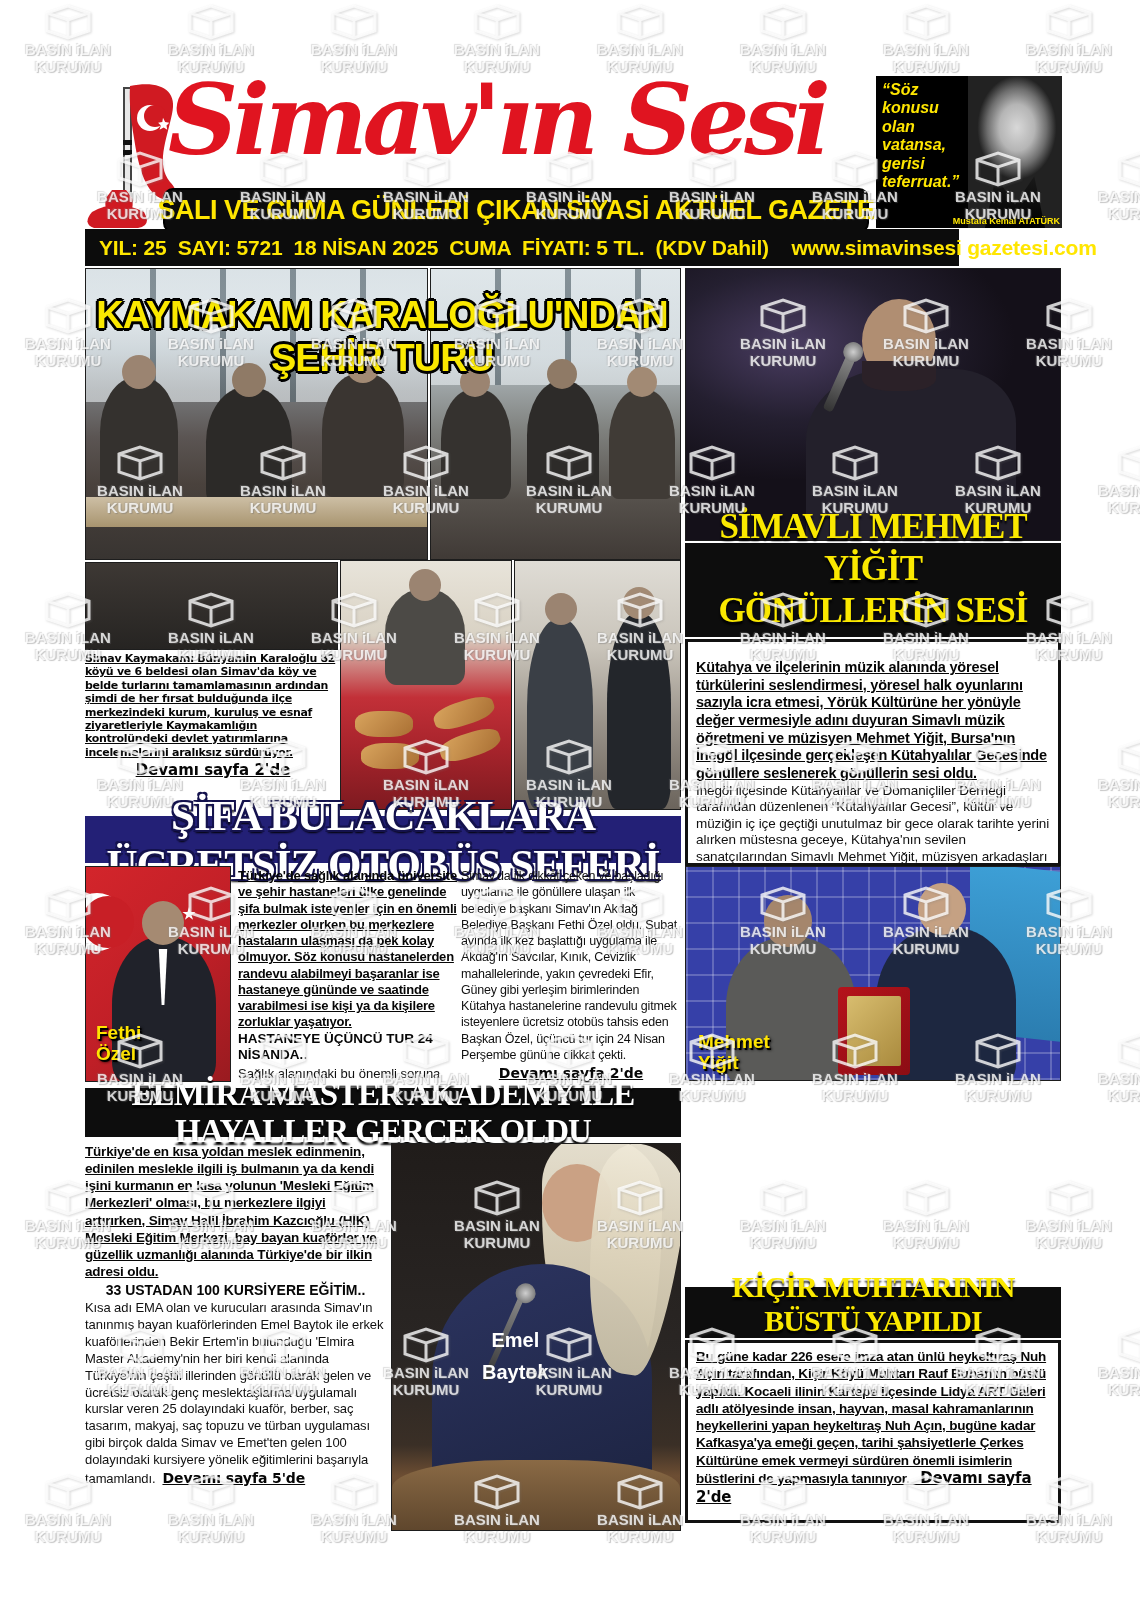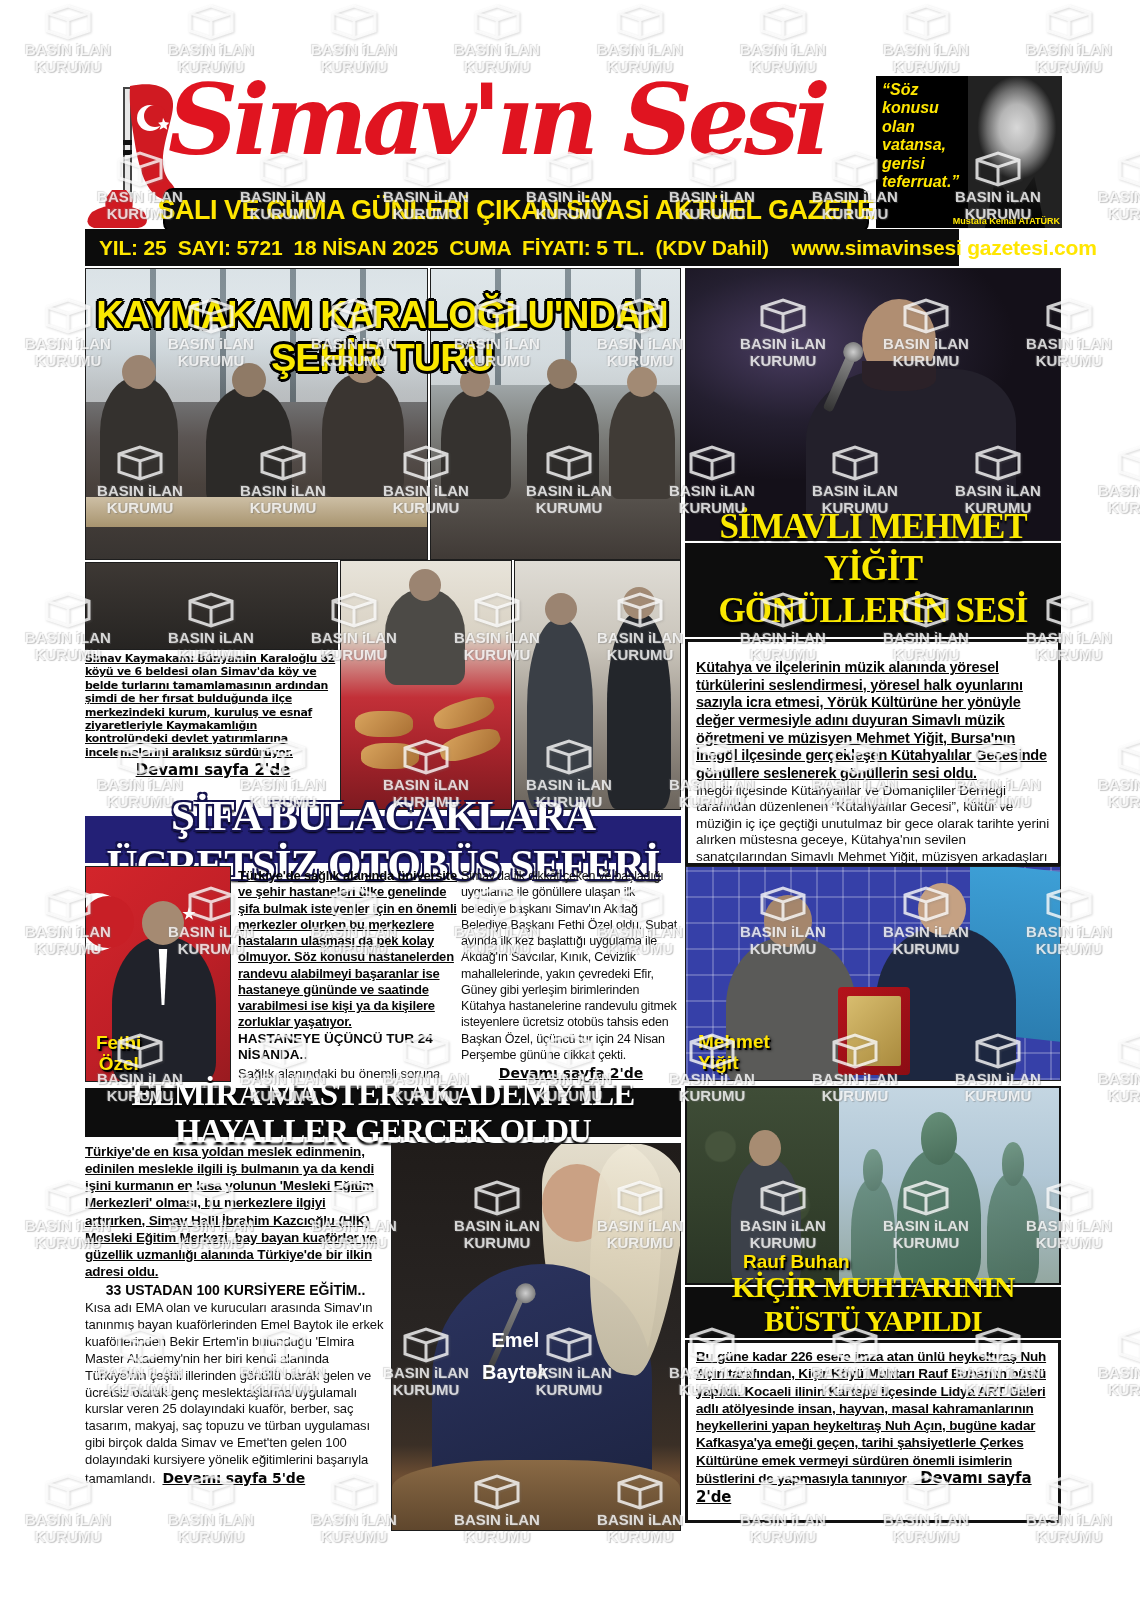--- a/index.html
+++ b/index.html
@@ -165,21 +165,21 @@
   <div class="abs bar-navy" style="left:85px;top:816px;width:596px;height:47px;">
     <div class="hl hl-white" style="font-size:43px;">ŞİFA BULACAKLARA ÜCRETSİZ OTOBÜS SEFERİ</div>
   </div>
 
   <div class="photo ph-fethi" style="left:85px;top:866px;width:146px;height:216px;">
     <div class="crescent" style="left:-18px;top:26px;"></div>
     <div class="abs" style="left:96px;top:40px;width:14px;height:14px;background:#fff;clip-path:polygon(50% 0,61% 35%,97% 35%,68% 57%,79% 91%,50% 70%,21% 91%,32% 57%,3% 35%,39% 35%);"></div>
     <div class="fig" style="left:26px;top:70px;width:104px;height:146px;background:#20222a;"></div>
     <div class="head" style="left:56px;top:34px;width:42px;height:44px;background:#a58a72;"></div>
     <div class="abs" style="left:70px;top:82px;width:14px;height:56px;background:#fff;clip-path:polygon(20% 0,80% 0,60% 100%,40% 100%);"></div>
-    <div class="label-y" style="left:10px;bottom:6px;text-align:center;">Fethi
+    <div class="label-y" style="left:10px;bottom:16px;">Fethi
 Özel</div>
   </div>
 
   <div class="abs" style="left:238px;top:868px;width:219px;">
     <p class="lead" style="font-size:13px;line-height:1.25;letter-spacing:-.2px;font-family:'Liberation Sans',sans-serif;">Türkiye'de sağlık alanında üniversite ve şehir hastaneleri ülke genelinde şifa bulmak isteyenler için en önemli merkezler olurken bu merkezlere hastaların ulaşması da pek kolay olmuyor. Söz konusu hastanelerden randevu alabilmeyi başaranlar ise hastaneye gününde ve saatinde varabilmesi ise kişi ya da kişilere zorluklar yaşatıyor.</p>
     <p class="subhead" style="font-size:13.5px;line-height:1.25;font-family:'Liberation Sans',sans-serif;">HASTANEYE ÜÇÜNCÜ TUR 24 NİSANDA..</p>
     <p class="plain" style="font-size:13px;line-height:1.25;margin-top:2px;">Sağlık alanındaki bu önemli soruna</p>
   </div>
 
   <div class="abs" style="left:461px;top:868px;width:220px;">
@@ -230,30 +230,20 @@
     <div class="abs" style="right:0;top:0;width:90px;height:170px;background:linear-gradient(180deg,#3d9fd6,#2b7db0);transform:skewY(6deg);"></div>
     <div class="fig" style="left:40px;top:70px;width:130px;height:150px;background:#5a5а58;background:#5a5a58;"></div>
     <div class="head" style="left:78px;top:28px;width:48px;height:52px;background:#a5866c;"></div>
     <div class="fig" style="left:190px;top:60px;width:140px;height:160px;background:#1d2740;"></div>
     <div class="head" style="left:232px;top:16px;width:48px;height:52px;background:#c5a astrology;background:#c5a183;"></div>
     <div class="plaque" style="left:152px;top:120px;width:72px;height:88px;"></div>
     <div class="label-y" style="left:12px;bottom:6px;">Mehmet
 Yiğit</div>
   </div>
 
-  <div class="photo" style="left:685px;top:1086px;width:376px;height:199px;background:#2c3626;border:2px solid #111;">
-    <div class="ph-rauf-l" style="left:0;top:0;width:152px;height:100%;"></div>
-    <div class="ph-rauf-r" style="left:152px;top:0;width:224px;height:100%;"></div>
-    <div class="fig" style="left:44px;top:70px;width:70px;height:128px;background:#3c414a;"></div>
-    <div class="head" style="left:62px;top:42px;width:32px;height:36px;background:#a78c72;"></div>
-    <div class="bust" style="left:210px;top:60px;width:84px;height:140px;"></div>
-    <div class="bust" style="left:164px;top:90px;width:44px;height:110px;opacity:.8;"></div>
-    <div class="bust" style="left:300px;top:84px;width:52px;height:116px;opacity:.85;"></div>
-    <div class="label-y" style="left:56px;bottom:10px;">Rauf Buhan</div>
-  </div>
 
   <div class="abs bar-black" style="left:685px;top:1287px;width:376px;height:51px;align-items:flex-end;">
     <div class="hl hl-yellow" style="font-size:30px;text-shadow:0 3px 2px #000;">KİÇİR MUHTARININ BÜSTÜ YAPILDI</div>
   </div>
 
   <div class="abs box" style="left:685px;top:1340px;width:376px;height:183px;padding:5px 8px;">
     <p class="lead" style="font-size:13.5px;line-height:1.28;letter-spacing:-.2px;font-family:'Liberation Sans',sans-serif;"><span>Bu güne kadar 226 esere imza atan ünlü heykeltıraş Nuh Açın tarafından, Kiçir Köyü Muhtarı Rauf Buhan'ın büstü yapıldı. Kocaeli ilinin Kartepe ilçesinde Lidya ART Galeri adlı atölyesinde insan, hayvan, masal kahramanlarının heykellerini yapan heykeltıraş Nuh Açın, bugüne kadar Kafkasya'ya emeği geçen, tarihi şahsiyetlerle Çerkes Kültürüne emek vermeyi sürdüren önemli isimlerin büstlerini de yapmasıyla tanınıyor.</span>&nbsp;&nbsp;&nbsp;<span class="more" style="font-size:15px;text-decoration:underline;">Devamı sayfa 2'de</span></p>
   </div>
 
   <div id="wm">

